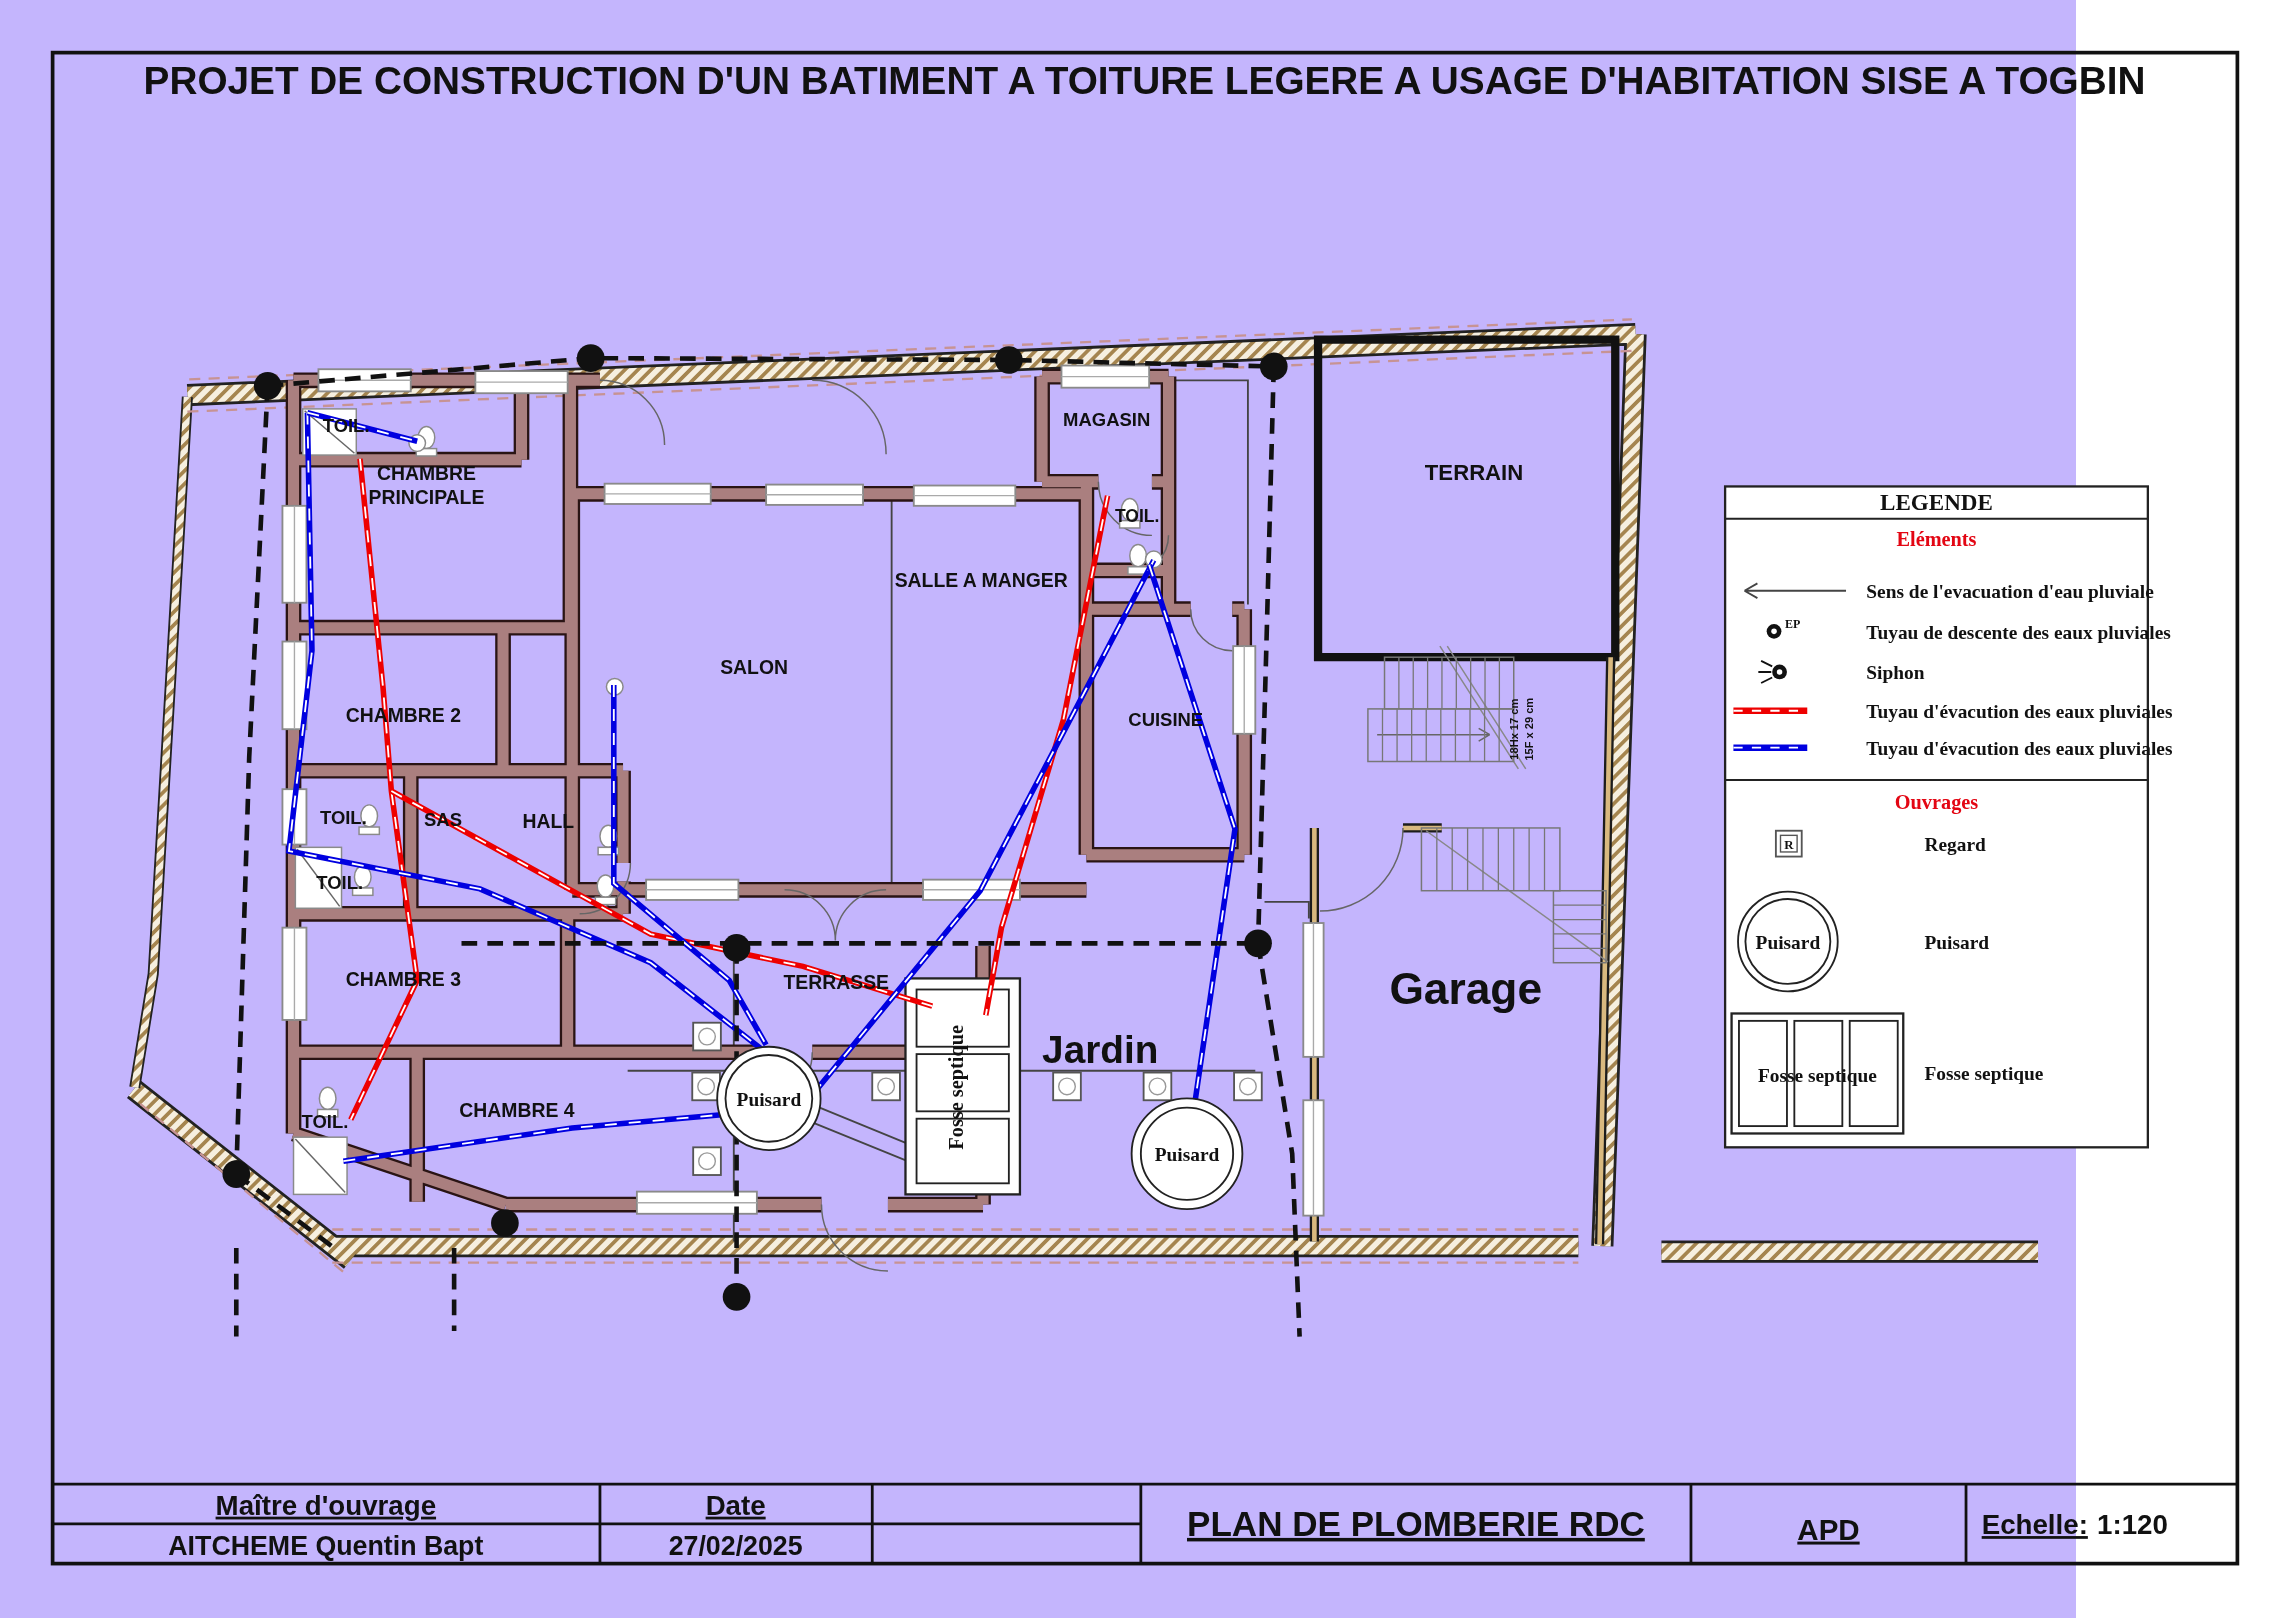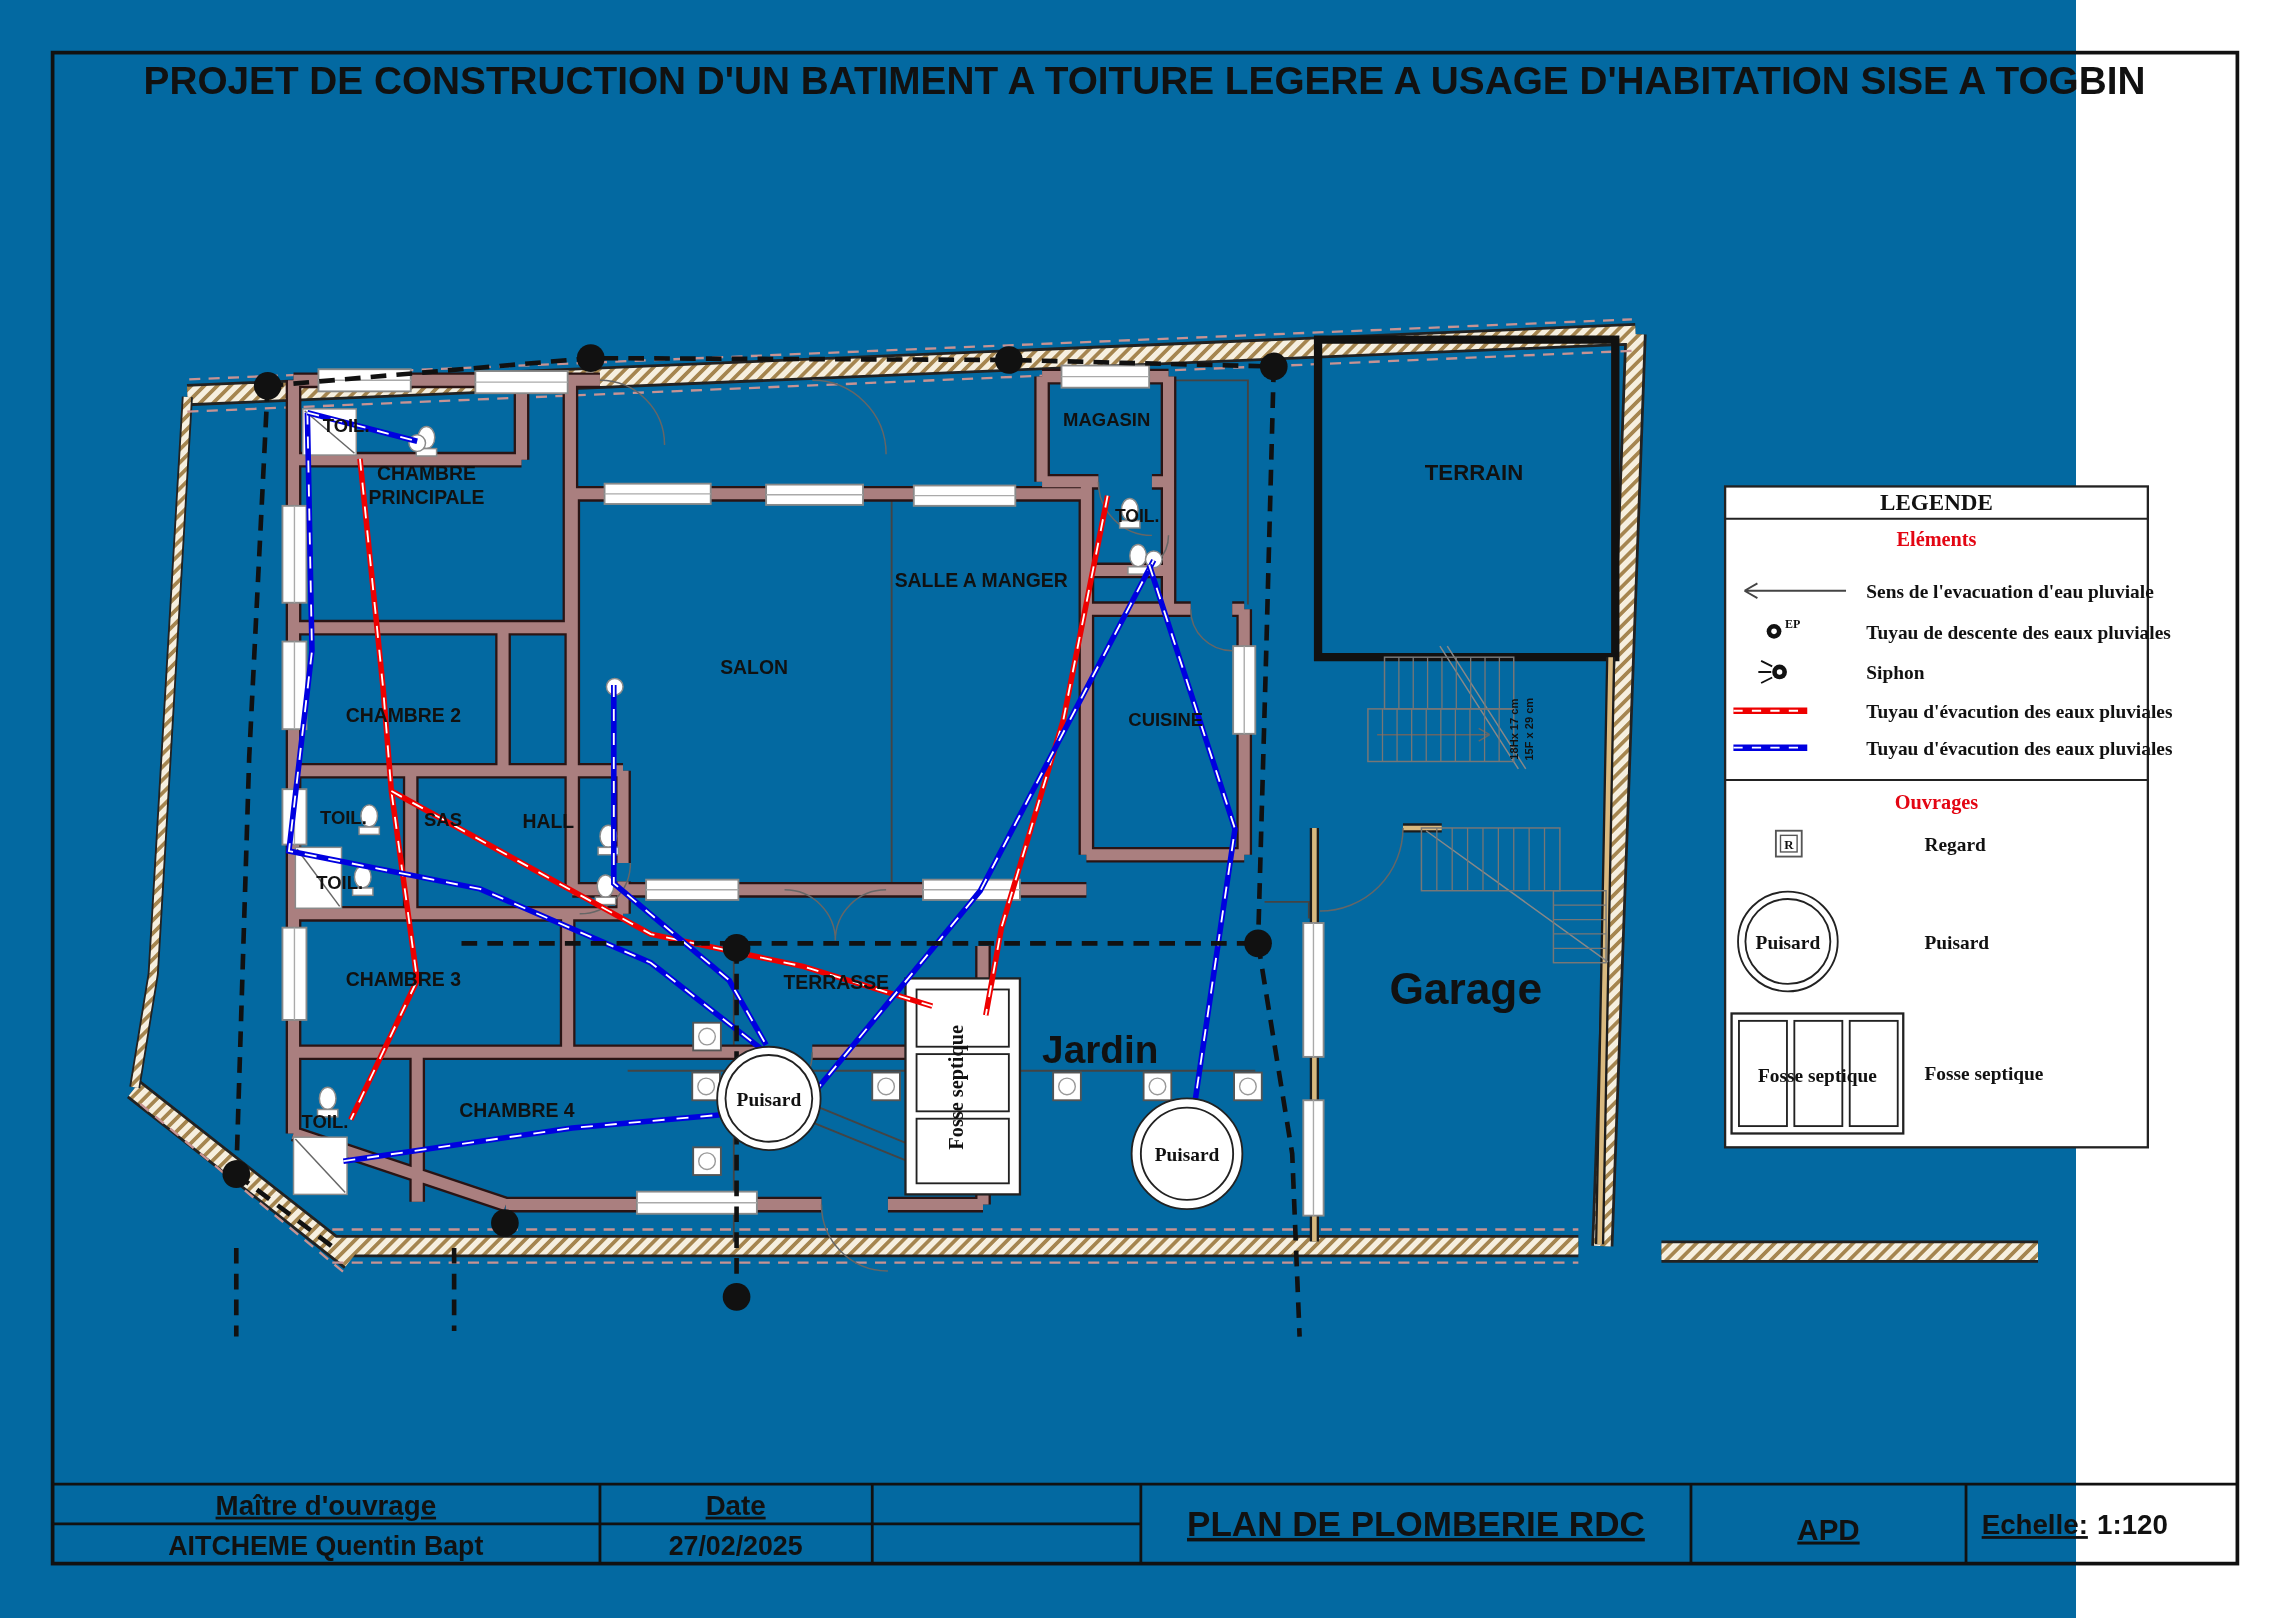--- a/index.html
+++ b/index.html
@@ -1,16 +1,16 @@
 <!DOCTYPE html>
 <html style="font-size:14.8px"><head>
 <meta charset="utf-8">
 <style>
   html,body{margin:0;padding:0;background:#fff;}
-  #page{position:relative;width:2076px;height:1619px;background:#0369a1;font-family:"Liberation Sans",sans-serif;}
+  #page{position:relative;width:2076px;height:1619px;background:#c4b5fd;font-family:"Liberation Sans",sans-serif;}
   svg{position:absolute;left:0;top:0;}
   text{user-select:none;}
   .rl{font-family:"Liberation Sans",sans-serif;font-weight:bold;fill:#111;}
   .sf{font-family:"Liberation Serif",serif;font-weight:bold;fill:#111;}
   .lgL{font-family:"Liberation Serif",serif;font-weight:bold;font-size:21px;fill:#111;}
   .red{fill:#e30613;}
   .w{fill:#fff;stroke:#8a8a8a;stroke-width:2;}
   .d{fill:none;stroke:#666;stroke-width:1.6;}
   .fx{fill:#fff;stroke:#8a8a8a;stroke-width:1.6;}
   .thin{fill:none;stroke:#444;stroke-width:2;}

